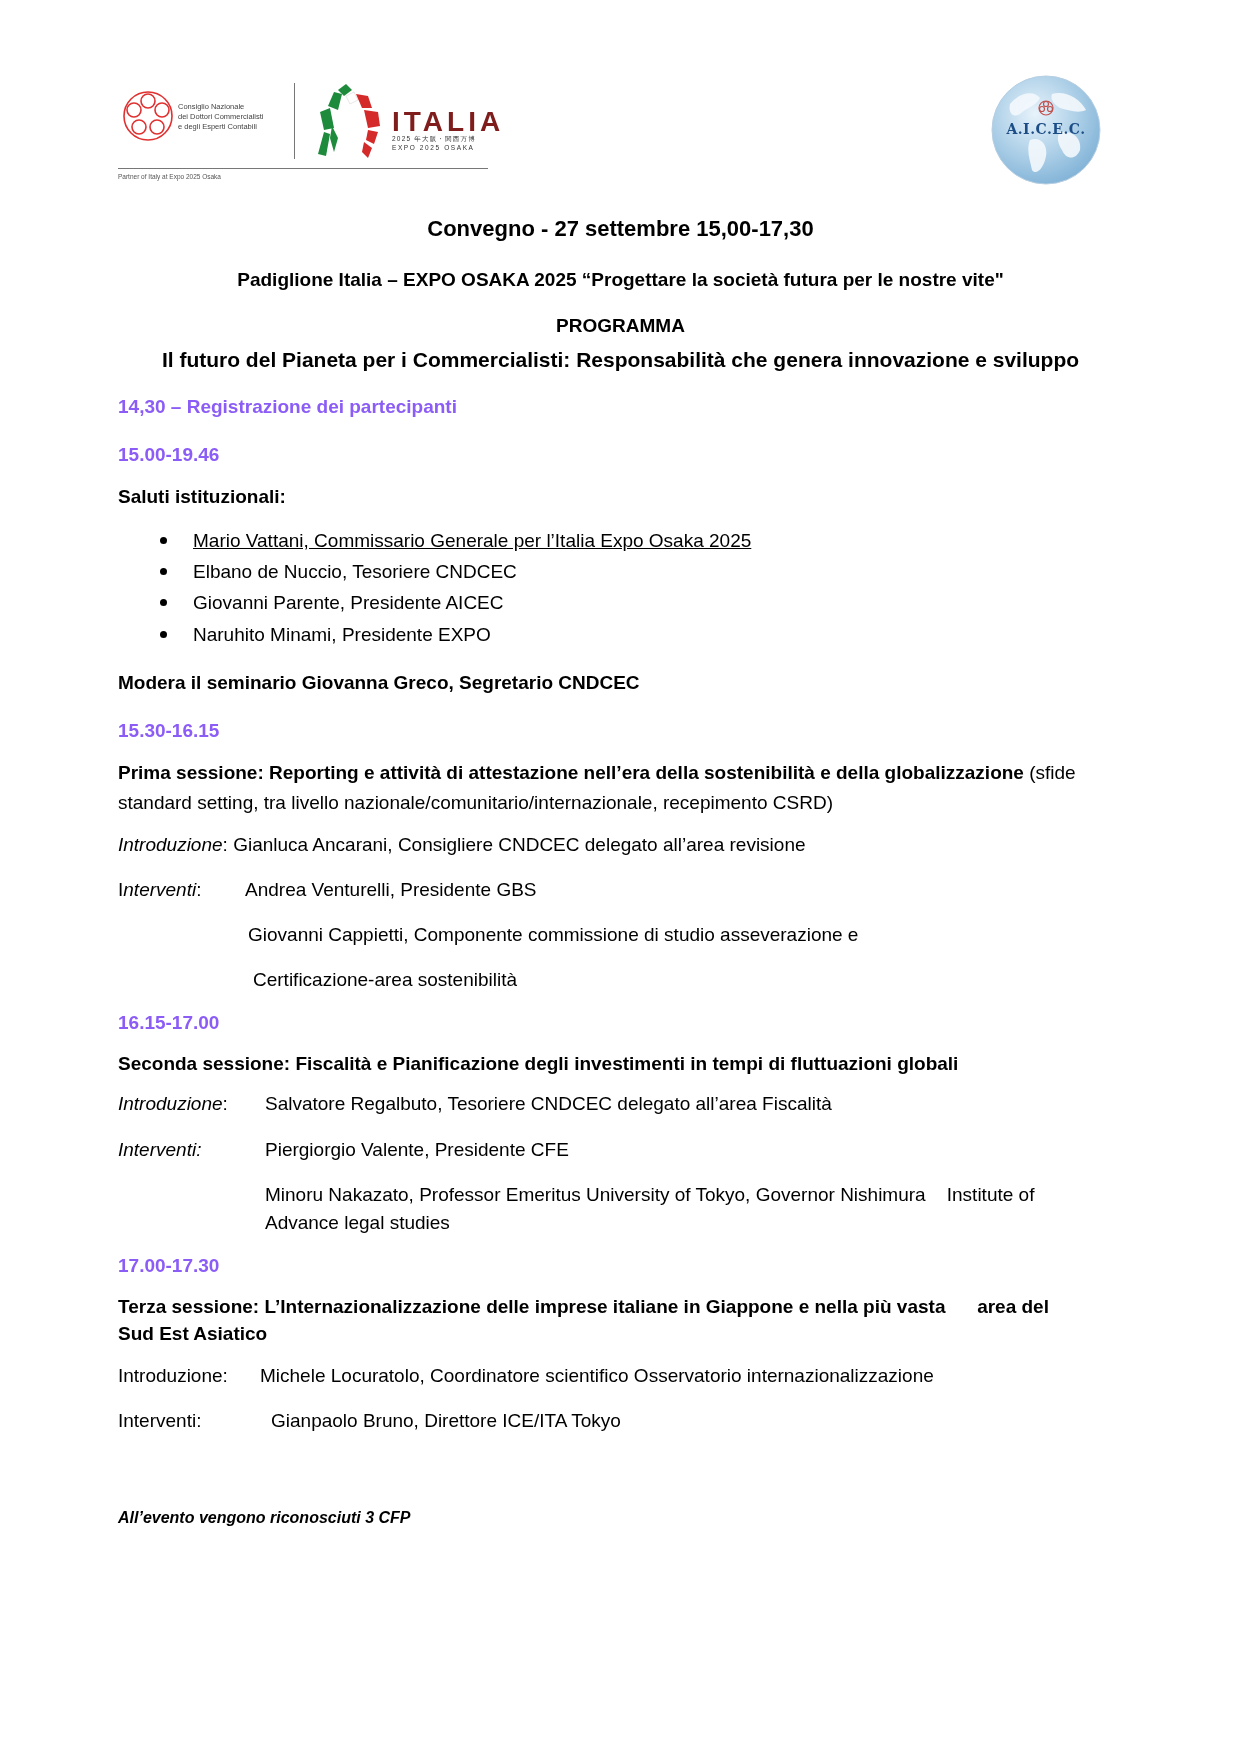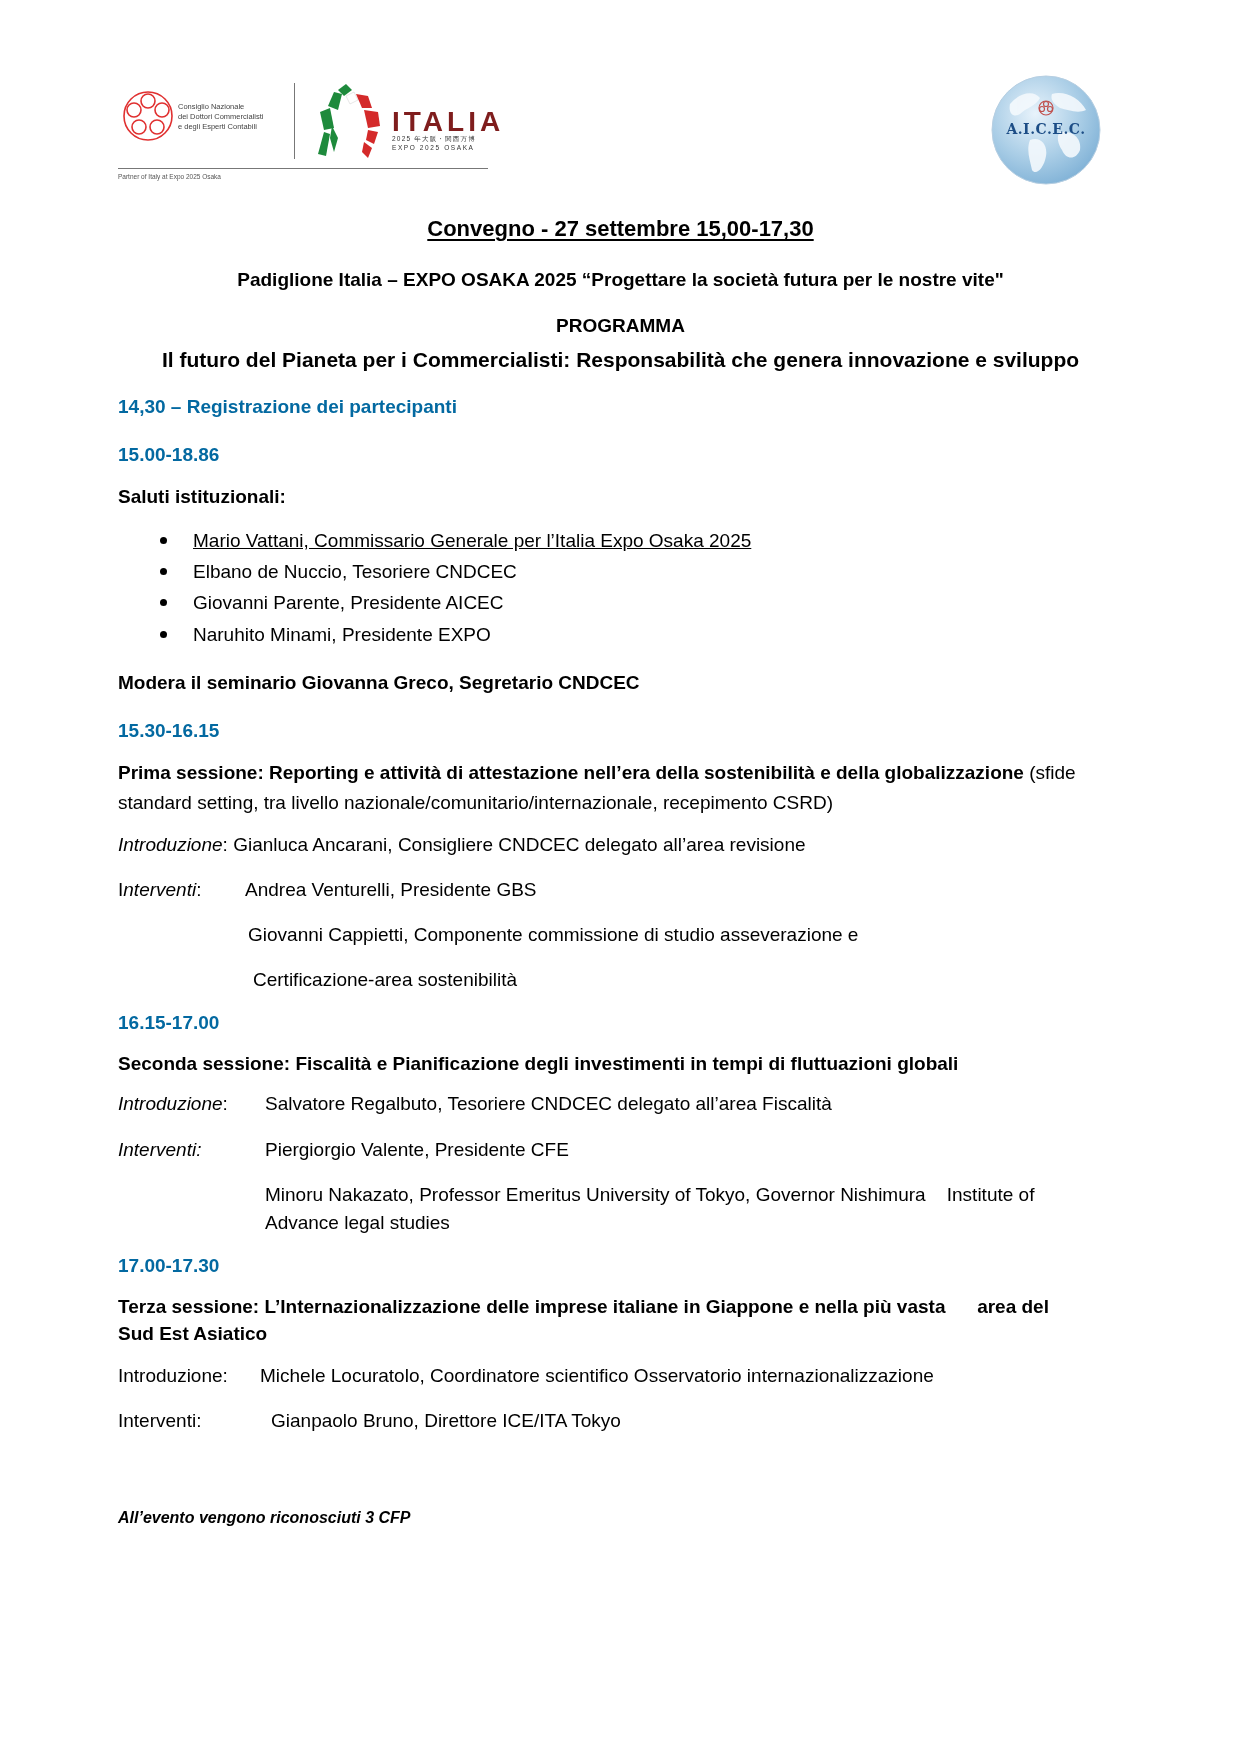--- a/index.html
+++ b/index.html
@@ -2,38 +2,38 @@
 <html><head>
 <meta charset="utf-8">
 <style>
   html, body { margin: 0; padding: 0; background: #ffffff; }
   body { width: 1241px; height: 1755px; position: relative; overflow: hidden;
          font-family: "Liberation Sans", "DejaVu Sans", sans-serif; color: #000; }
   .abs { position: absolute; white-space: nowrap; }
   .t { font-size: 19px; line-height: 24px; }
   .b { font-weight: bold; }
   .i { font-style: italic; }
-  .red { color: #0369a1; }
+  .red { color: #8b5cf6; }
   .center { left: 0; width: 1241px; text-align: center; }
 
   
   #logo-left { position: absolute; left: 118px; top: 80px; width: 372px; height: 110px; }
   #logo-cndcec-text { position: absolute; left: 60px; top: 22px; font-size: 7.5px; line-height: 10px; color: #444; white-space: nowrap; }
   #logo-divider { position: absolute; left: 176px; top: 3px; width: 1px; height: 76px; background: #777; }
   #logo-rule { position: absolute; left: 0; top: 88px; width: 370px; height: 1px; background: #777; }
   #logo-partner { position: absolute; left: 0; top: 93px; font-size: 6.5px; color: #555; white-space: nowrap; }
   #italia-word { position: absolute; left: 274px; top: 26px; font-size: 28px; font-weight: bold; letter-spacing: 4px; color: #7f1d1d; }
   #italia-sub1 { position: absolute; left: 274px; top: 55px; font-size: 6.5px; letter-spacing: 1.2px; color: #333; white-space: nowrap; }
   #italia-sub2 { position: absolute; left: 274px; top: 64px; font-size: 6.5px; letter-spacing: 1.6px; color: #333; white-space: nowrap; }
 
   #logo-right { position: absolute; left: 990px; top: 74px; width: 112px; height: 112px; }
   #aicec-label { position: absolute; left: 0; width: 112px; top: 47px; text-align: center;
                  font-family: "DejaVu Serif", serif; font-weight: bold; font-size: 14px; color: #1c4d86; letter-spacing: 0.5px; }
 
-  .underline { text-decoration: underline; text-underline-offset: 3px; }
+  .underline { text-underline-offset: 3px; }
   .bullet { position: absolute; width: 7px; height: 7px; border-radius: 50%; background: #000; }
 </style>
 </head>
 <body>
 
 <div id="logo-left">
   <svg width="56" height="56" viewBox="0 0 56 56" style="position:absolute;left:2px;top:8px;">
     <g fill="none" stroke="#e03030" stroke-width="1.6">
       <circle cx="28" cy="28" r="24"></circle>
       <circle cx="28" cy="13" r="7"></circle>
@@ -102,21 +102,21 @@
 
 <div class="abs center t b" style="top:216px;font-size:22px;line-height:26px;">
   <span class="underline">Convegno - 27 settembre 15,00-17,30</span>
 </div>
 <div class="abs center t b" style="top:268px;">Padiglione Italia – EXPO OSAKA  2025 “Progettare la società futura per le nostre vite"</div>
 <div class="abs center t b" style="top:314px;">PROGRAMMA</div>
 <div class="abs center t b" style="top:347px;font-size:21px;line-height:26px;">Il futuro del Pianeta per i Commercialisti: Responsabilità che genera innovazione e sviluppo</div>
 
 <div class="abs t b red" style="left:118px;top:395px;">14,30 – Registrazione dei partecipanti</div>
 
-<div class="abs t b red" style="left:118px;top:443px;">15.00-18.86</div>
+<div class="abs t b red" style="left:118px;top:443px;">15.00-19.46</div>
 <div class="abs t b" style="left:118px;top:485px;">Saluti istituzionali:</div>
 
 <div>
   <div>
     <span class="bullet" style="left:160px;top:537px;"></span>
     <div class="abs t" style="left:193px;top:529px;text-decoration:underline;">Mario Vattani, Commissario Generale per l’Italia Expo Osaka 2025</div>
   </div>
   <div>
     <span class="bullet" style="left:160px;top:568px;"></span>
     <div class="abs t" style="left:193px;top:560px;">Elbano de Nuccio, Tesoriere CNDCEC</div>

